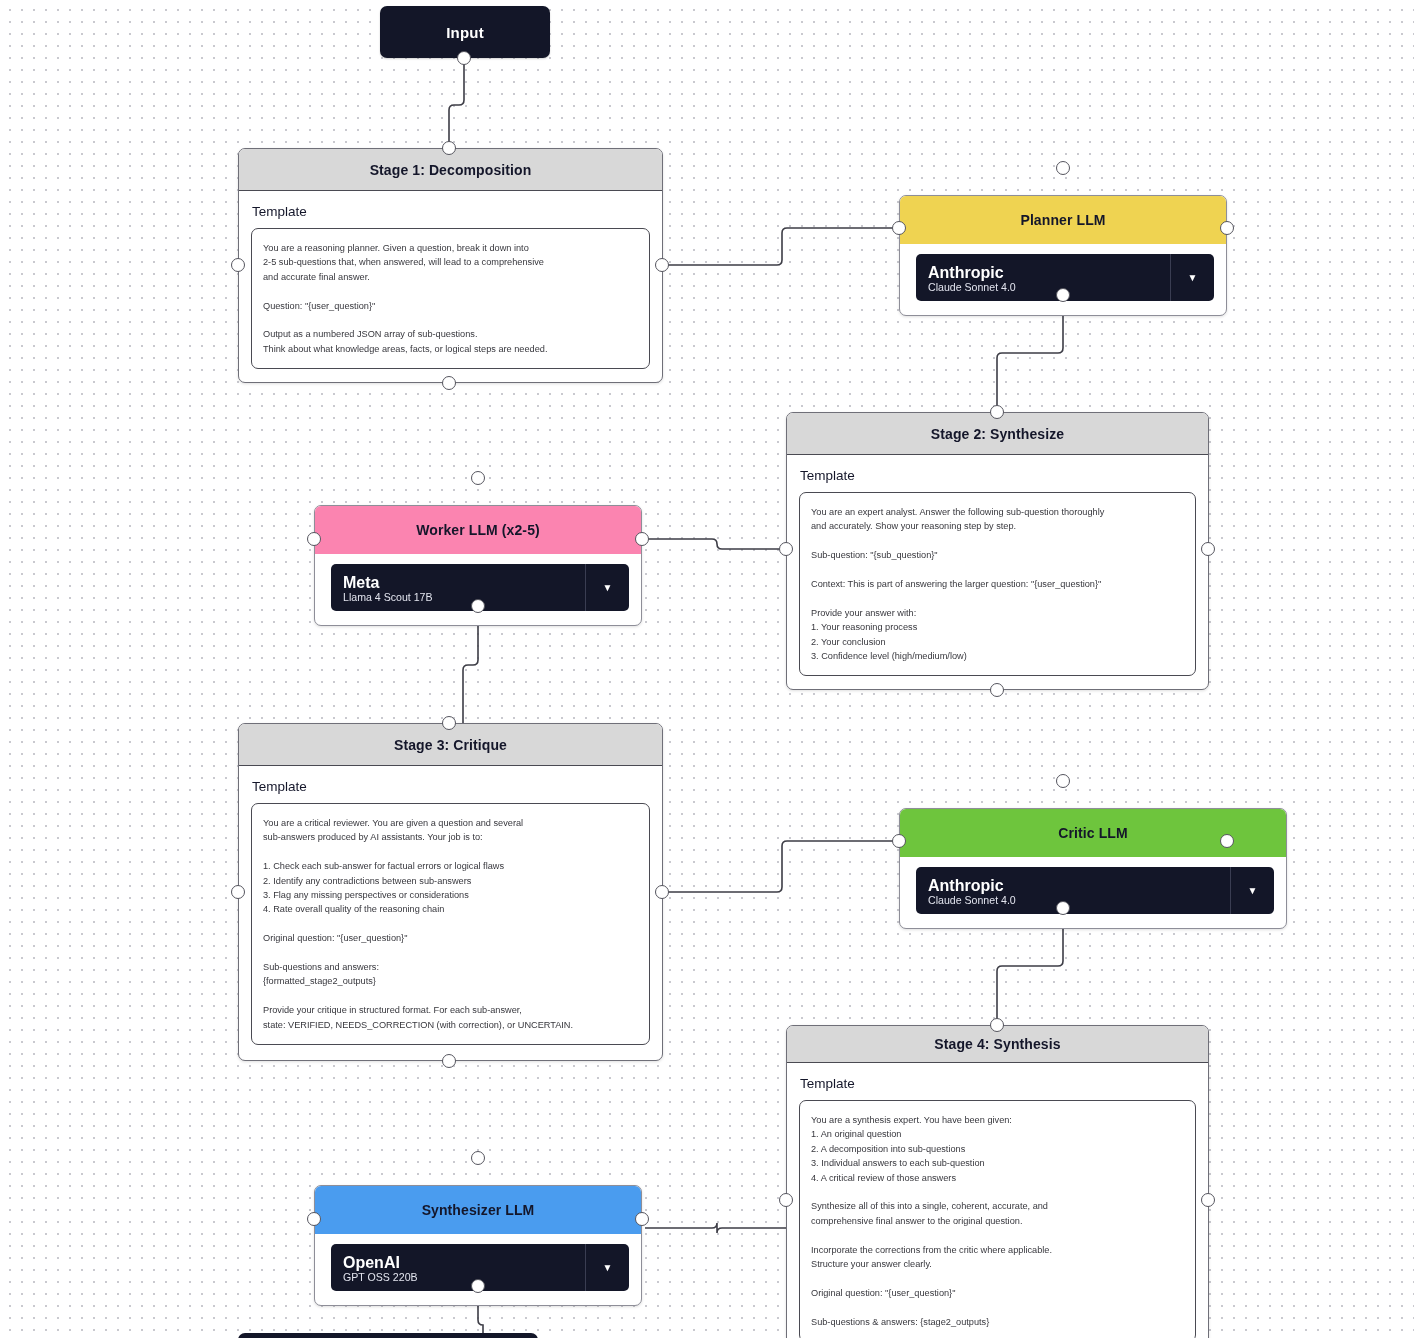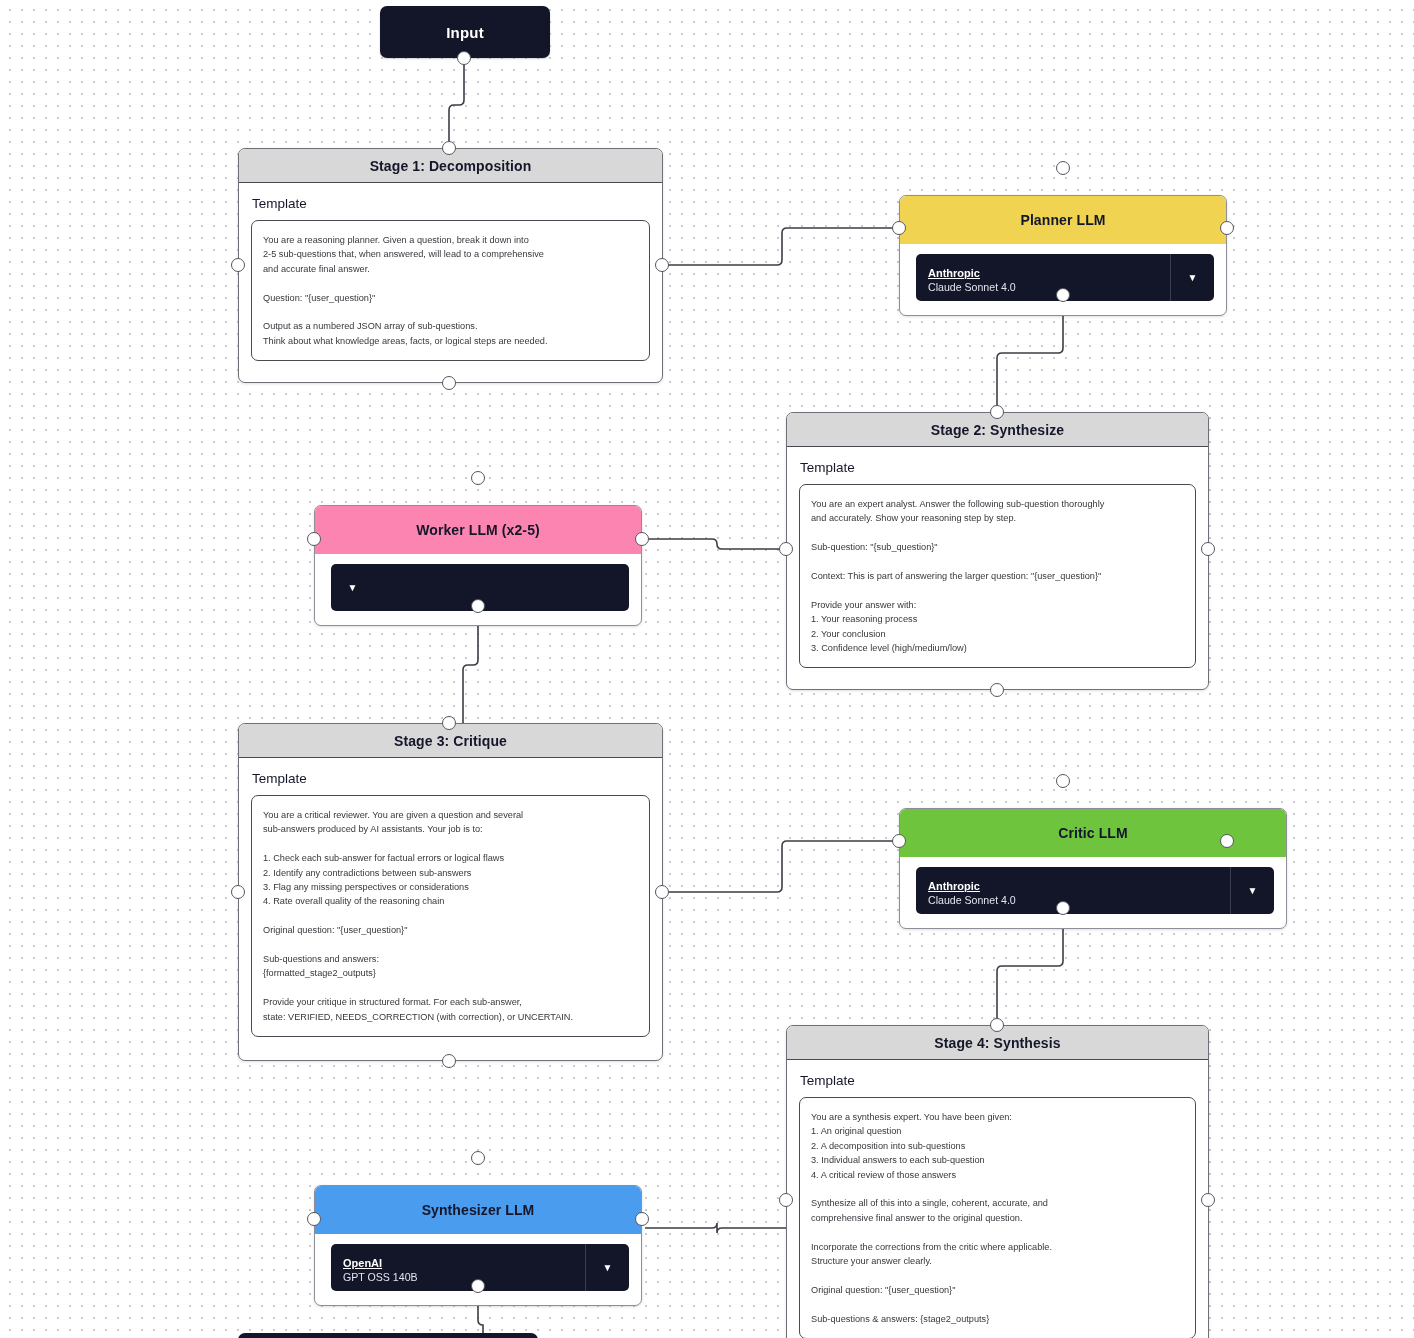--- a/index.html
+++ b/index.html
@@ -41,21 +41,21 @@
     background: #ffffff;
     border: 1.5px solid #6f6f78;
     border-radius: 7px;
     overflow: hidden;
     box-shadow: 0 1px 3px rgba(0,0,0,.13);
     display: flex; flex-direction: column;
   }
   .stage-head {
     background: #d8d8d8;
     border-bottom: 1.8px solid #4a4a52;
-    height: 34px;
+    height: 42px;
     display: flex; align-items: center; justify-content: center;
   }
   .stage-head-title {
     font-size: 14px; font-weight: 700; color: #14162a; letter-spacing: .1px;
   }
   .stage-body { padding: 12px 12px 12px 12px; }
   .stage-section-label {
     font-size: 13.5px; font-weight: 400; color: #14162a;
     margin: 1px 0 9px 1px;
   }
@@ -96,21 +96,21 @@
     border-radius: 5px;
     overflow: hidden;
     height: 47px;
   }
   .model-select .ms-text {
     flex: 1;
     padding: 6px 0 0 12px;
     display: flex; flex-direction: column; justify-content: center;
     border-right: 1.2px solid #3a3d52;
   }
-  .ms-provider { color: #ffffff; font-size: 11px; font-weight: 700; line-height: 14px; text-decoration: underline; }
+  .ms-provider { color: #ffffff; font-size: 16px; font-weight: 700; line-height: 14px; }
   .ms-model { color: #e2e4ee; font-size: 10.6px; font-weight: 400; line-height: 15px; }
   .model-select .ms-caret {
     width: 43px;
     display: flex; align-items: center; justify-content: center;
     color: #ffffff; font-size: 10px;
   }
 
   
   .handle {
     position: absolute;
@@ -225,20 +225,24 @@
   <div class="handle" style="left:779px; top:542px;"></div>
   <div class="handle" style="left:1201px; top:542px;"></div>
   <div class="handle" style="left:990px; top:683px;"></div>
 
   <div class="node llm-node" style="left:314px; top:478px; width:328px; height:121px;">
     <div class="llm-head" style="background:#fb84b0;">
       <span class="llm-head-title">Worker LLM (x2-5)</span>
     </div>
     <div class="llm-body">
       <div class="model-select">
+        <div class="ms-text">
+          <span class="ms-provider">Meta</span>
+          <span class="ms-model">Llama 4 Scout 17B</span>
+        </div>
         <div class="ms-caret">▼</div>
       </div>
     </div>
   </div>
   <div class="handle" style="left:471px; top:471px;"></div>
   <div class="handle" style="left:307px; top:532px;"></div>
   <div class="handle" style="left:635px; top:532px;"></div>
   <div class="handle" style="left:471px; top:599px;"></div>
 
   <div class="node stage-card" style="left:238px; top:723px; width:425px; height:338px;">
@@ -320,21 +324,21 @@
   <div class="handle" style="left:1201px; top:1193px;"></div>
 
   <div class="node llm-node" style="left:314px; top:1158px; width:328px; height:121px;">
     <div class="llm-head" style="background:#4a9cef;">
       <span class="llm-head-title">Synthesizer LLM</span>
     </div>
     <div class="llm-body">
       <div class="model-select">
         <div class="ms-text">
           <span class="ms-provider">OpenAI</span>
-          <span class="ms-model">GPT OSS 140B</span>
+          <span class="ms-model">GPT OSS 220B</span>
         </div>
         <div class="ms-caret">▼</div>
       </div>
     </div>
   </div>
   <div class="handle" style="left:471px; top:1151px;"></div>
   <div class="handle" style="left:307px; top:1212px;"></div>
   <div class="handle" style="left:635px; top:1212px;"></div>
   <div class="handle" style="left:471px; top:1279px;"></div>
 

